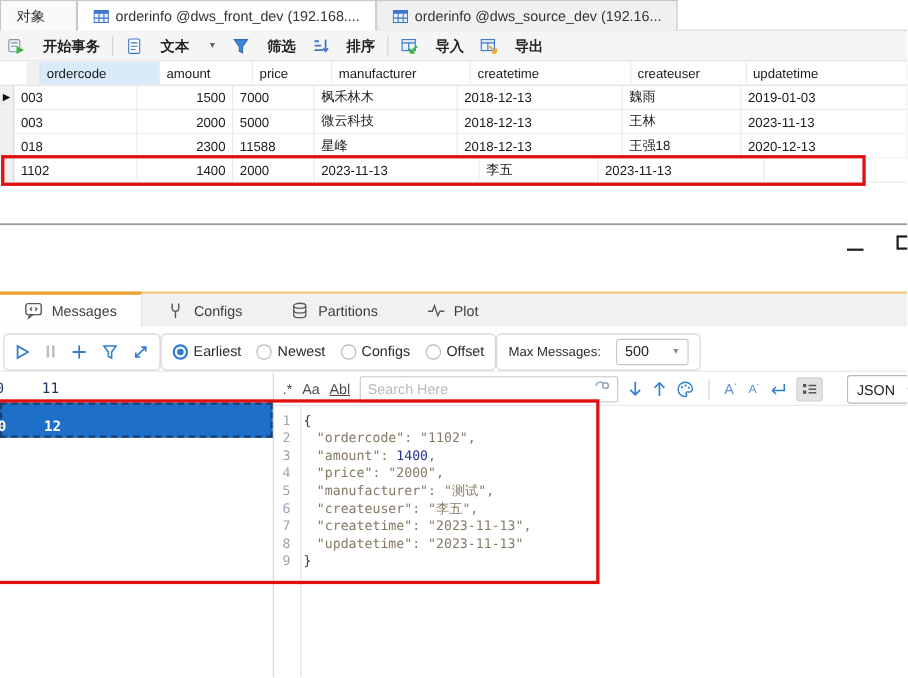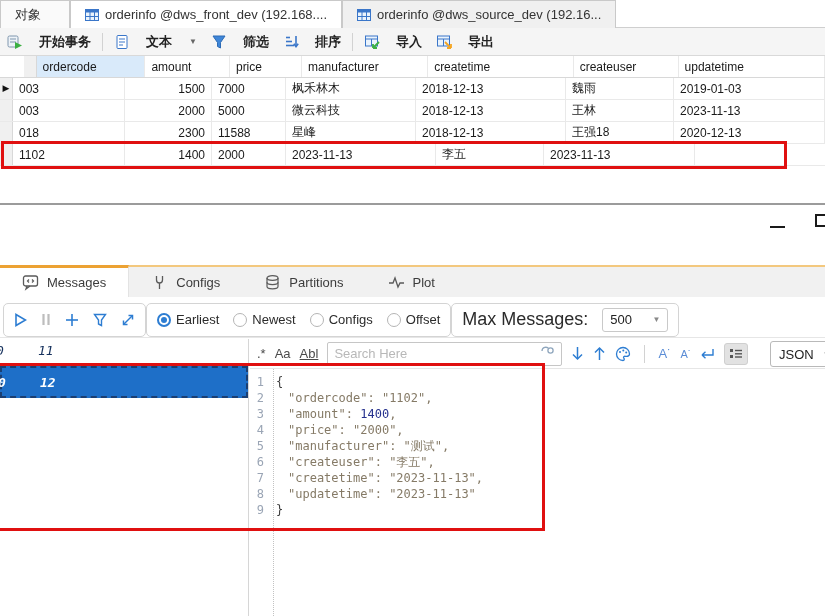--- a/index.html
+++ b/index.html
@@ -63,34 +63,34 @@
               border-bottom:1px solid #e6e6e6; }
   .mgroup { height:34px; border:1px solid #d4d4d4; border-radius:5px; background:#fff;
             display:flex; align-items:center; padding:0 10px; gap:14px; }
   .icnbtn { font-size:15px; color:#2d7dd2; display:flex; align-items:center; line-height:1; }
   .icnbtn.dis { color:#bdbdbd; }
   .radio { display:flex; align-items:center; gap:5px; font-size:13px; color:#2b2b2b; }
   .rdot { width:14px; height:14px; border-radius:50%; border:1px solid #b5b5b5; background:#fff;
           display:flex; align-items:center; justify-content:center; }
   .radio.sel .rdot { border:2px solid #2d7dd2; }
   .radio.sel .rdot::after { content:""; width:6px; height:6px; border-radius:50%; background:#2d7dd2; }
-  .mm-label { font-size:18px; color:#2b2b2b; }
+  .mm-label { font-size:12px; color:#2b2b2b; }
   .mm-select { width:66px; height:24px; border:1px solid #c9c9c9; border-radius:3px; background:#fff;
                display:flex; align-items:center; justify-content:space-between; padding:0 7px;
                font-size:13px; color:#222; }
   .mm-select .caret { color:#888; }
 
   
   .content { position:absolute; left:0; top:134px; width:825px; height:277px; }
   .vdivider { position:absolute; left:248px; top:0; width:1px; height:277px; background:#d6d6d6; }
 
   
   .msglist { position:absolute; left:0; top:0; width:248px; height:277px; background:#fff;
              font-family:"DejaVu Sans Mono", monospace; font-size:13px; }
-  .mrow { height:22px; display:flex; align-items:center; color:#17325e;font-style:italic; }
+  .mrow { height:22px; display:flex; align-items:flex-end; color:#17325e; }
   .mrow .part { width:14px; margin-left:-4px; }
   .mrow .off { margin-left:28px; }
   .mrow.sel { height:32px; margin-top:5px; background:#1e6fc8; color:#fff;
               border:2px dashed #1b3f72; font-weight:bold; }
 
   
   .rpanel { position:absolute; left:250px; top:0; width:575px; height:277px; background:#fff; }
   .stoolbar { position:absolute; left:0; top:0; width:575px; height:30px; display:flex;
               align-items:center; gap:9px; padding-left:7px; border-bottom:1px solid #e6e6e6;
               font-size:13px; color:#4a4a4a; }

